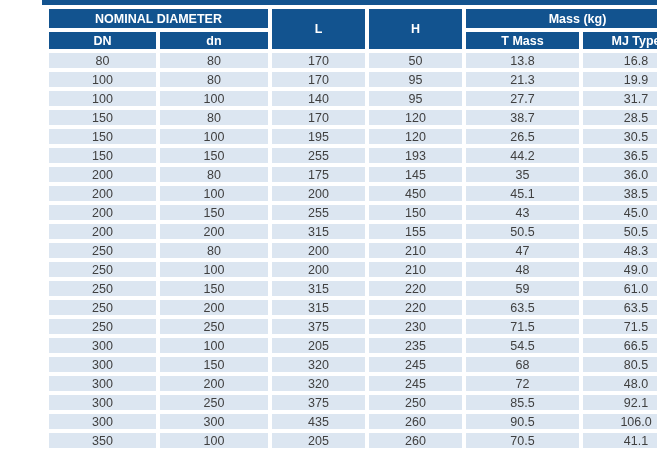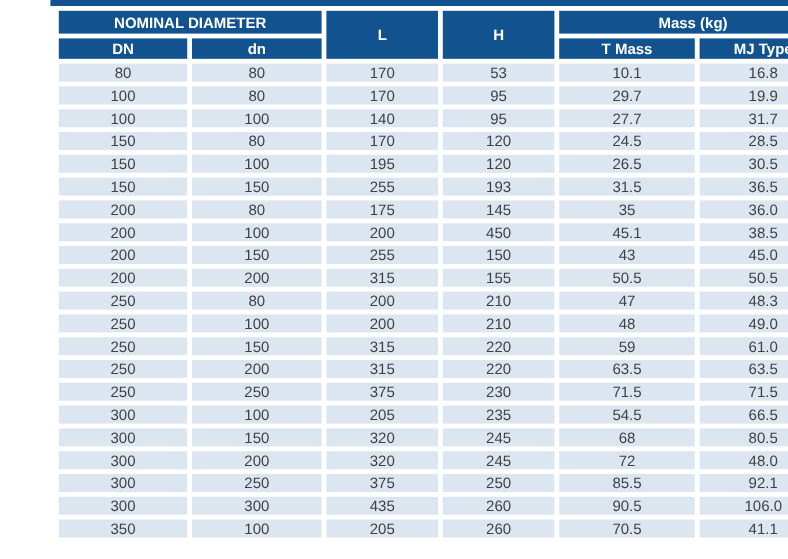--- a/index.html
+++ b/index.html
@@ -79,67 +79,67 @@
         <th>dn</th>
         <th>T Mass</th>
         <th>MJ Type</th>
       </tr>
     </thead>
     <tbody id="table-body">
   <tr>
     <td>80</td>
     <td>80</td>
     <td>170</td>
-    <td>53</td>
-    <td>10.1</td>
+    <td>50</td>
+    <td>13.8</td>
     <td>16.8</td>
   </tr>
 
   <tr>
     <td>100</td>
     <td>80</td>
     <td>170</td>
     <td>95</td>
-    <td>29.7</td>
+    <td>21.3</td>
     <td>19.9</td>
   </tr>
 
   <tr>
     <td>100</td>
     <td>100</td>
     <td>140</td>
     <td>95</td>
     <td>27.7</td>
     <td>31.7</td>
   </tr>
 
   <tr>
     <td>150</td>
     <td>80</td>
     <td>170</td>
     <td>120</td>
-    <td>24.5</td>
+    <td>38.7</td>
     <td>28.5</td>
   </tr>
 
   <tr>
     <td>150</td>
     <td>100</td>
     <td>195</td>
     <td>120</td>
     <td>26.5</td>
     <td>30.5</td>
   </tr>
 
   <tr>
     <td>150</td>
     <td>150</td>
     <td>255</td>
     <td>193</td>
-    <td>31.5</td>
+    <td>44.2</td>
     <td>36.5</td>
   </tr>
 
   <tr>
     <td>200</td>
     <td>80</td>
     <td>175</td>
     <td>145</td>
     <td>35</td>
     <td>36.0</td>

